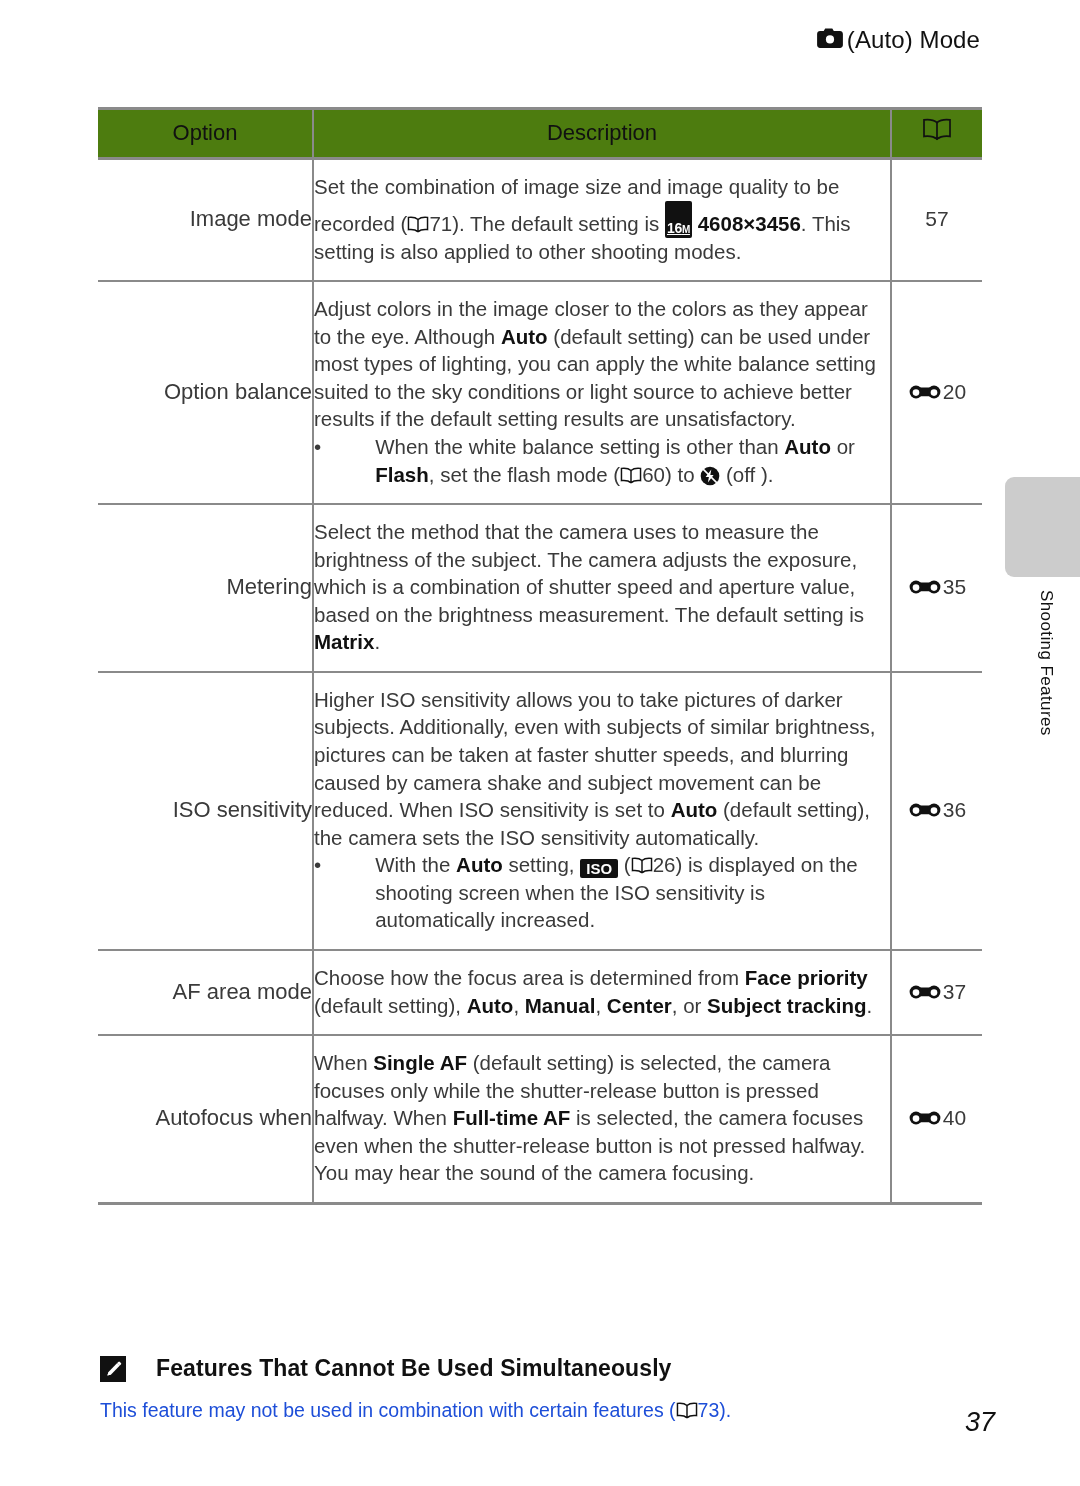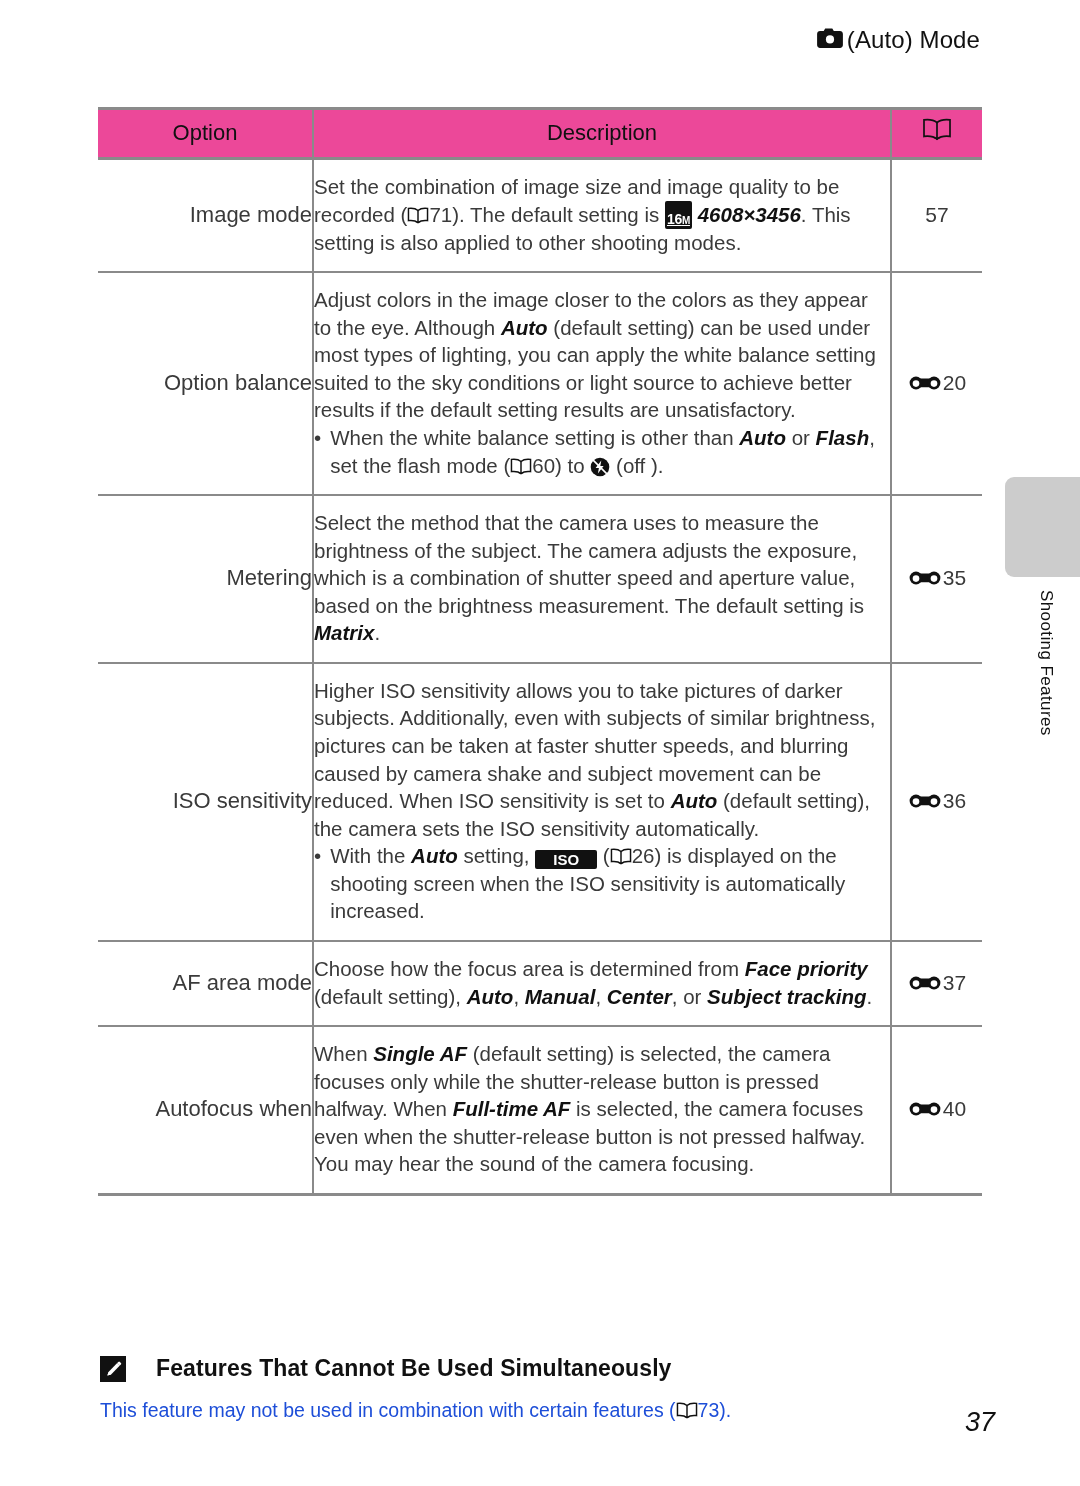--- a/index.html
+++ b/index.html
@@ -56,21 +56,21 @@
   table.spec {
     width: 100%;
     border-collapse: collapse;
     table-layout: fixed;
   }
   table.spec col.c-opt  { width: 215px; }
   table.spec col.c-desc { width: 578px; }
   table.spec col.c-ref  { width: 91px; }
 
   table.spec thead th {
-    background: #ec4899;
+    background: #4d7c0f;
     border-top: 3px solid #8a8a8a;
     border-bottom: 3px solid #8a8a8a;
     font-weight: normal;
     font-size: 22px;
     padding: 8px 16px 10px;
     text-align: center;
     color: #111;
     margin-left: 8px;
   }
   table.spec thead th.sep-l { border-left: 2px solid #8a8a8a; }
@@ -98,54 +98,54 @@
     padding-right: 10px;
     color: #333333;
   }
   td.ref {
     border-left: 2px solid #8a8a8a;
     font-size: 21px;
     text-align: center;
     color: #333333;
     white-space: nowrap;
   }
-  td.desc b { color: #111; font-weight: bold; font-style: italic; }
+  td.desc b { color: #111; font-weight: bold; }
 
   .bullet-li {
     display: flex;
     gap: 9px;
   }
   .bullet-li .dot { flex: 0 0 auto; line-height: 1.345; }
-  .bullet-li .btxt { flex: 1 1 auto; }
+  .bullet-li .btxt { flex: 1 1 auto; margin-left: 45px; }
 
   
   .gly { display: inline-block; vertical-align: -2px; }
 
   .book-ico { width: 22px; height: 17px; vertical-align: -2px; }
   .book-ico-hd { width: 30px; height: 23px; vertical-align: -3px; }
 
   .badge {
     display: inline-block;
     background: #111;
     color: #fff;
     font-weight: bold;
     border-radius: 2px;
     line-height: 1;
     vertical-align: -2px;
   }
   .badge-16m {
     font-size: 14px;
-    padding: 11px 2px 3px 2px;
+    padding: 20px 2px 3px 2px;
     letter-spacing: -0.3px;
     text-decoration: underline;
   }
   .badge-16m .sm { font-size: 10px; }
   .badge-iso {
     font-size: 15px;
-    padding: 2px 18px;
+    padding: 2px 6px;
     letter-spacing: 0px;
     text-align: right;
   }
 
   .flash-off {
     display: inline-block;
     width: 20px; height: 20px;
     vertical-align: -4px;
   }
 

